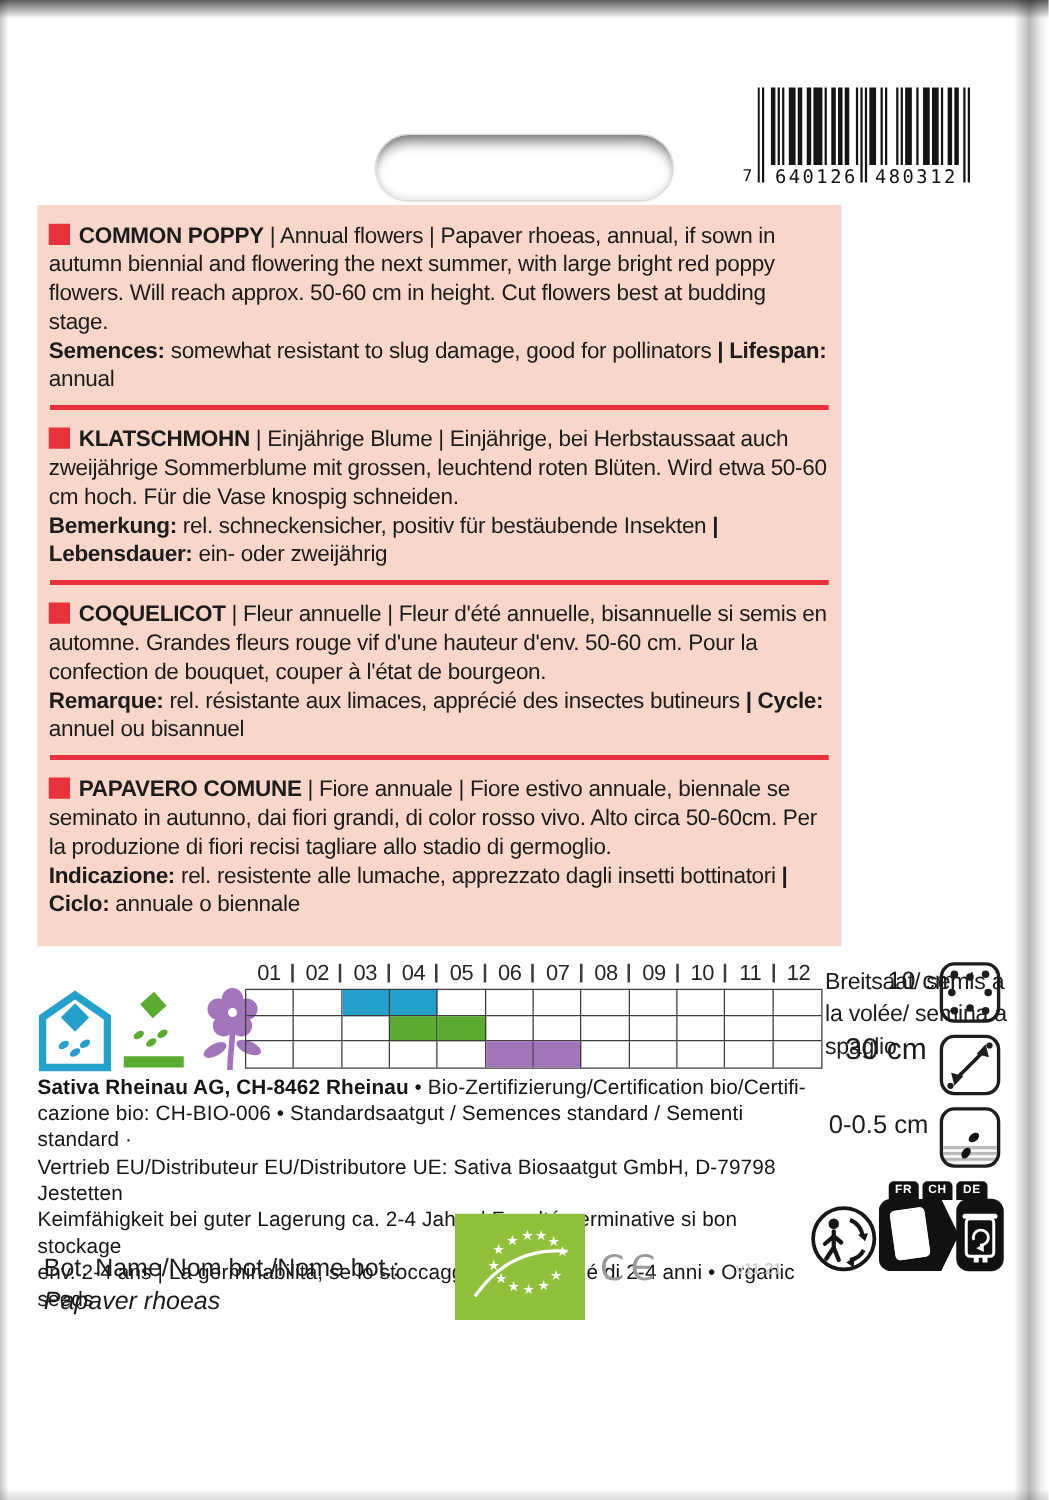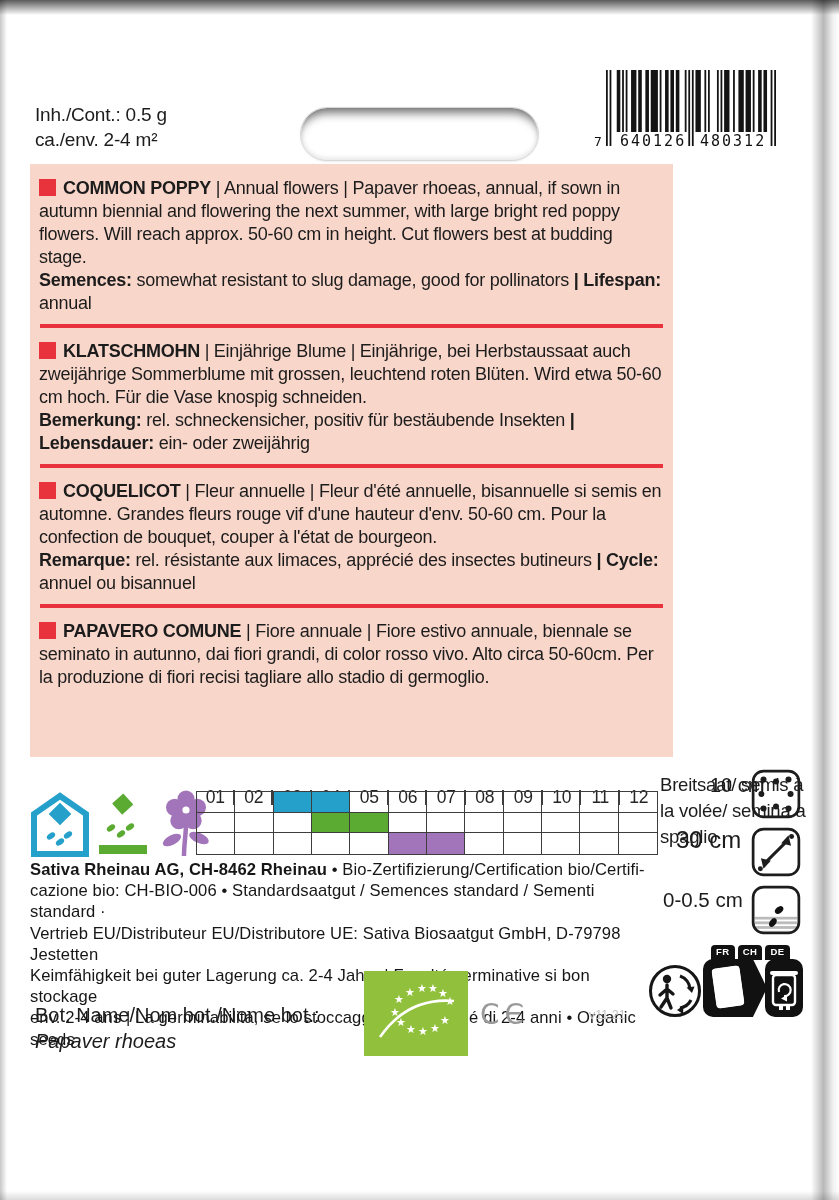--- a/index.html
+++ b/index.html
@@ -32,21 +32,21 @@
      padding:13px 9px 0 9px;box-sizing:border-box;font-size:18px;line-height:23px;letter-spacing:-.25px;}
   .block{margin-bottom:9px;}
   .block p{margin:0;}
   .bullet{display:inline-block;width:17px;height:17px;background:#e9333c;margin-right:7px;vertical-align:-2px;}
   .b{font-weight:bold;}
   .note-line{margin-top:2px;}
   .divider{height:4px;background:#e9333c;margin:9px 1px 12px 1px;}
 
   
   .legend-icons{position:absolute;left:31px;top:788px;display:flex;align-items:flex-end;gap:9px;}
-  .cal-head-row{position:absolute;left:196px;top:768px;width:462px;display:flex;margin-top:19px;}
+  .cal-head-row{position:absolute;left:196px;top:768px;width:462px;display:flex;}
   .cal-head{flex:1;text-align:center;font-size:17.5px;color:#252525;letter-spacing:-.3px;position:relative;}
   .cal-head:not(:last-child)::after{content:"";position:absolute;right:0;top:3px;height:15px;width:1.6px;background:#3d3d3d;}
   .cal-grid{position:absolute;left:196px;top:791px;width:462px;border:1.6px solid #3d3d3d;
      display:grid;grid-template-columns:repeat(12,1fr);grid-auto-rows:20.5px;box-sizing:border-box;}
   .cal-cell{border-right:1.6px solid #3d3d3d;border-bottom:1.6px solid #3d3d3d;box-sizing:border-box;}
   .cal-cell.last-col{border-right:none;}
   .cal-cell.last-row{border-bottom:none;}
 
   
   .sow-method{position:absolute;left:660px;top:772px;width:152px;font-size:18.5px;line-height:26px;letter-spacing:-.2px;}
@@ -73,24 +73,20 @@
   .pr-body{position:absolute;left:0;top:14px;width:64px;height:58px;background:#111;border-radius:10px;
      clip-path:polygon(0 0,78% 0,100% 50%,78% 100%,0 100%);}
   .pr-envelope{position:absolute;left:11px;top:8px;width:28px;height:40px;background:#fff;border-radius:4px;transform:rotate(-8deg);box-shadow:inset 0 0 0 2px #fff;}
   .pr-bin{position:absolute;left:62px;top:14px;width:38px;height:58px;background:#111;border-radius:10px;}
 </style>
 </head>
 <body>
 
 <div id="packet">
 
-  <div class="top-meta">
-    <div>Inh./Cont.:  0.5 g</div>
-    <div>ca./env. 2-4 m²</div>
-  </div>
 
   <div class="hang-hole"></div>
 
   <div class="barcode">
     <svg class="bc-bars" width="170" height="80">
         <rect x="0.00" y="2" width="1.79" height="76" fill="#141414"></rect>
         <rect x="3.58" y="2" width="1.79" height="76" fill="#141414"></rect>
         <rect x="10.74" y="2" width="3.58" height="62" fill="#141414"></rect>
         <rect x="16.11" y="2" width="1.79" height="62" fill="#141414"></rect>
         <rect x="19.68" y="2" width="1.79" height="62" fill="#141414"></rect>
@@ -142,20 +138,21 @@
     <div class="divider"></div>
 
     <div class="block">
       <p><span class="bullet"></span><span class="b">COQUELICOT</span><span> | Fleur annuelle | </span><span>Fleur d'été annuelle, bisannuelle si semis en automne. Grandes fleurs rouge vif d'une hauteur d'env. 50-60 cm. Pour la confection de bouquet, couper à l'état de bourgeon.</span></p>
       <p class="note-line"><span class="b">Remarque:</span><span> rel. résistante aux limaces, apprécié des insectes butineurs </span><span class="b">| Cycle:</span><span> annuel ou bisannuel</span></p>
     </div>
     <div class="divider"></div>
 
     <div class="block">
       <p><span class="bullet"></span><span class="b">PAPAVERO COMUNE</span><span> | Fiore annuale | </span><span>Fiore estivo annuale, biennale se seminato in autunno, dai fiori grandi, di color rosso vivo. Alto circa 50-60cm. Per la produzione di fiori recisi tagliare allo stadio di germoglio.</span></p>
+      <p class="note-line"><span class="b">Indicazione:</span><span> rel. resistente alle lumache, apprezzato dagli insetti bottinatori </span><span class="b">| Ciclo:</span><span> annuale o biennale</span></p>
     </div>
   </div>
 
   <div class="legend-icons">
     <svg width="58" height="66" viewBox="0 0 58 66">
       <path d="M29 4 L55 22 L55 62 L3 62 L3 22 Z" fill="none" stroke="#25a0ca" stroke-width="6"></path>
       <rect x="21" y="14" width="16" height="16" fill="#25a0ca" transform="rotate(45 29 22)"></rect>
       <ellipse cx="20" cy="44" rx="4.6" ry="2.8" fill="#25a0ca" transform="rotate(-35 20 44)"></ellipse>
       <ellipse cx="29" cy="50" rx="4.6" ry="2.8" fill="#25a0ca" transform="rotate(-35 29 50)"></ellipse>
       <ellipse cx="37" cy="43" rx="4.6" ry="2.8" fill="#25a0ca" transform="rotate(-35 37 43)"></ellipse>

